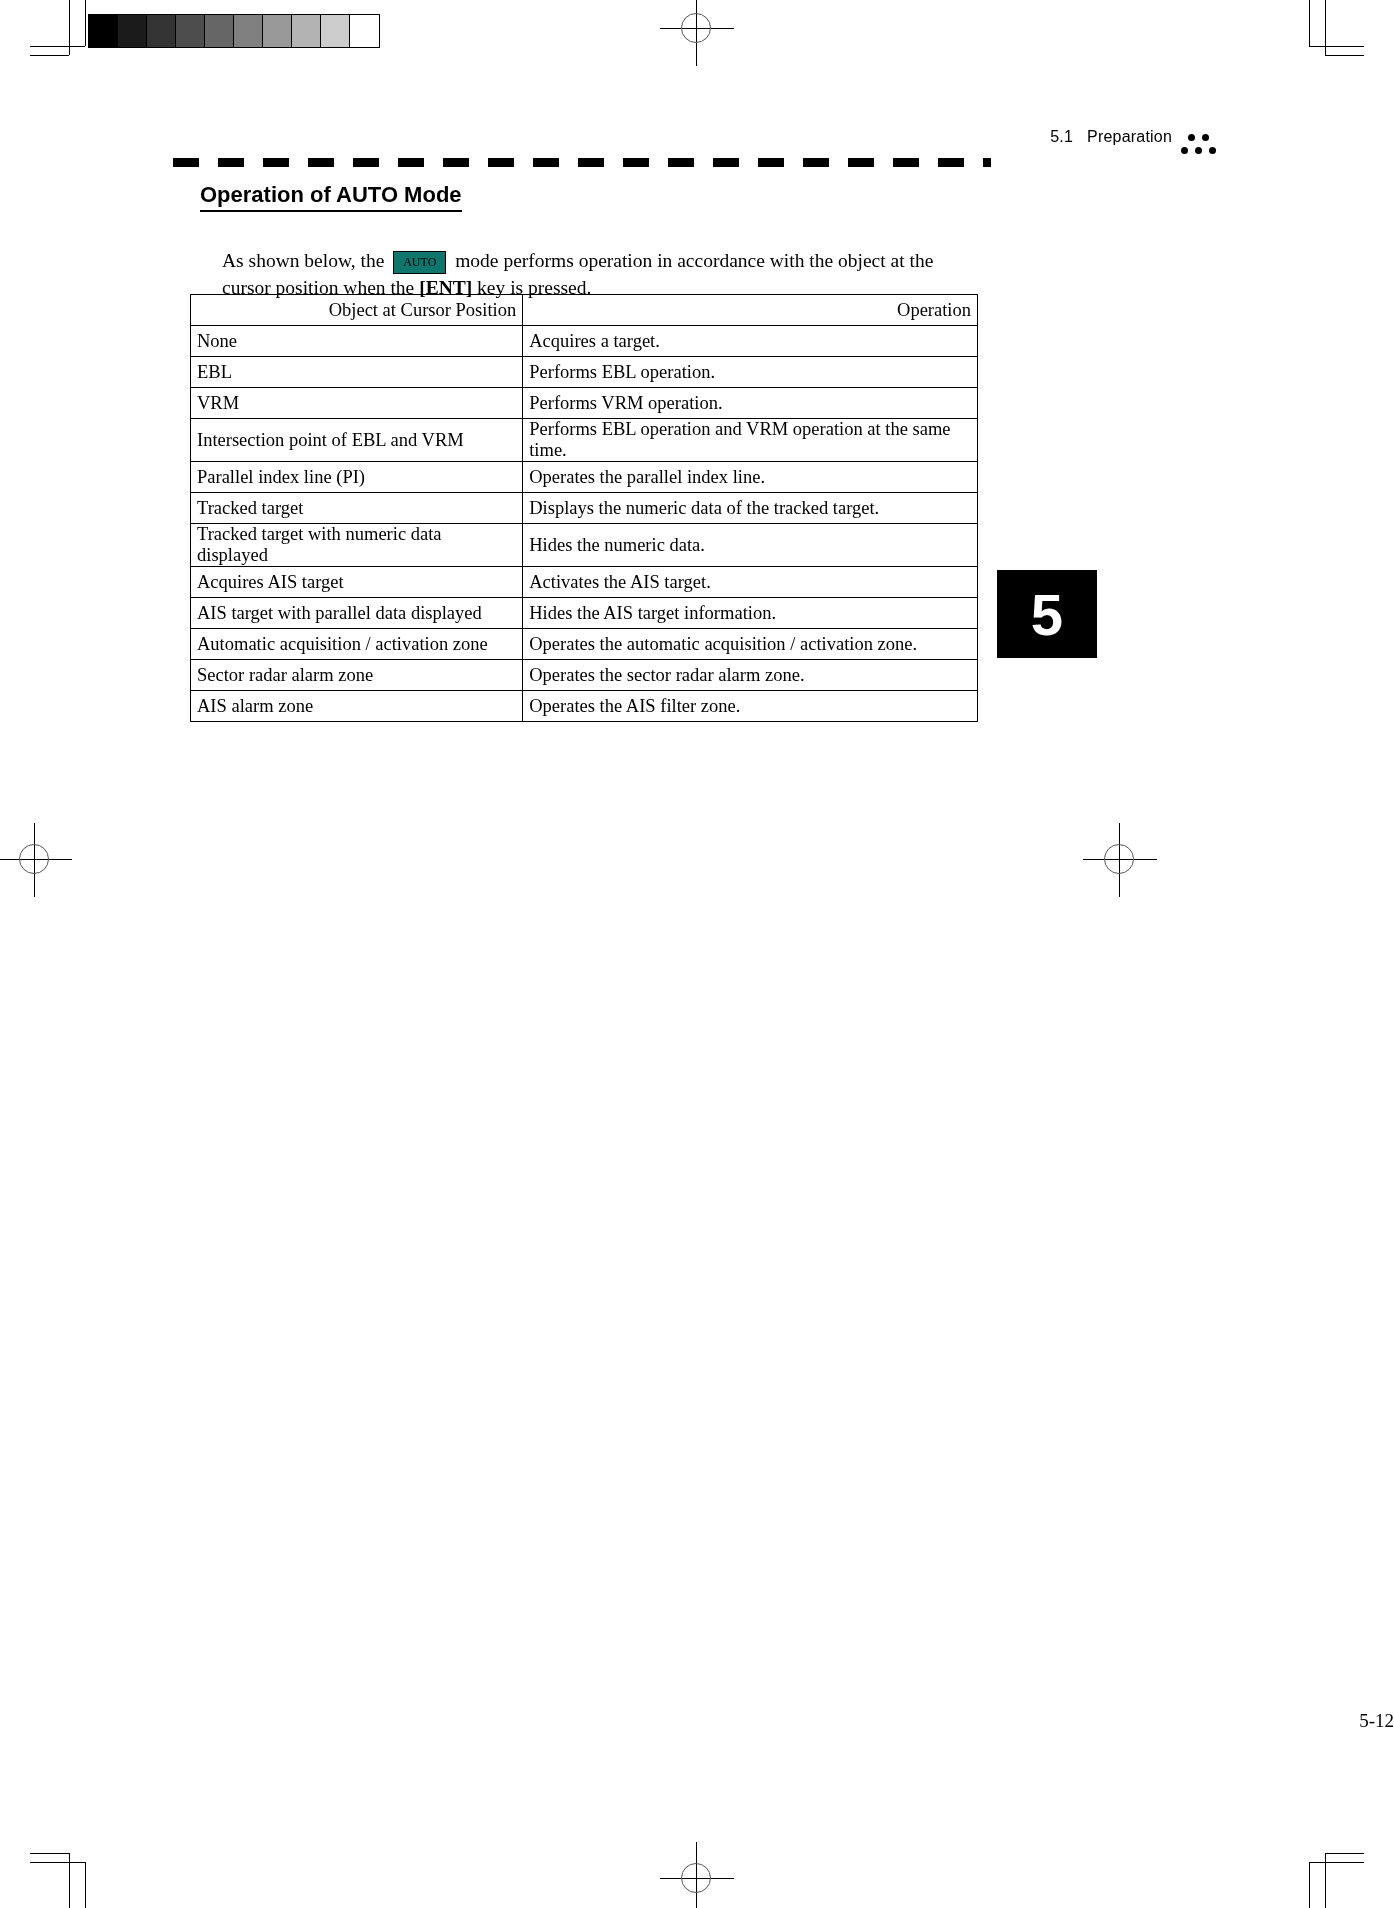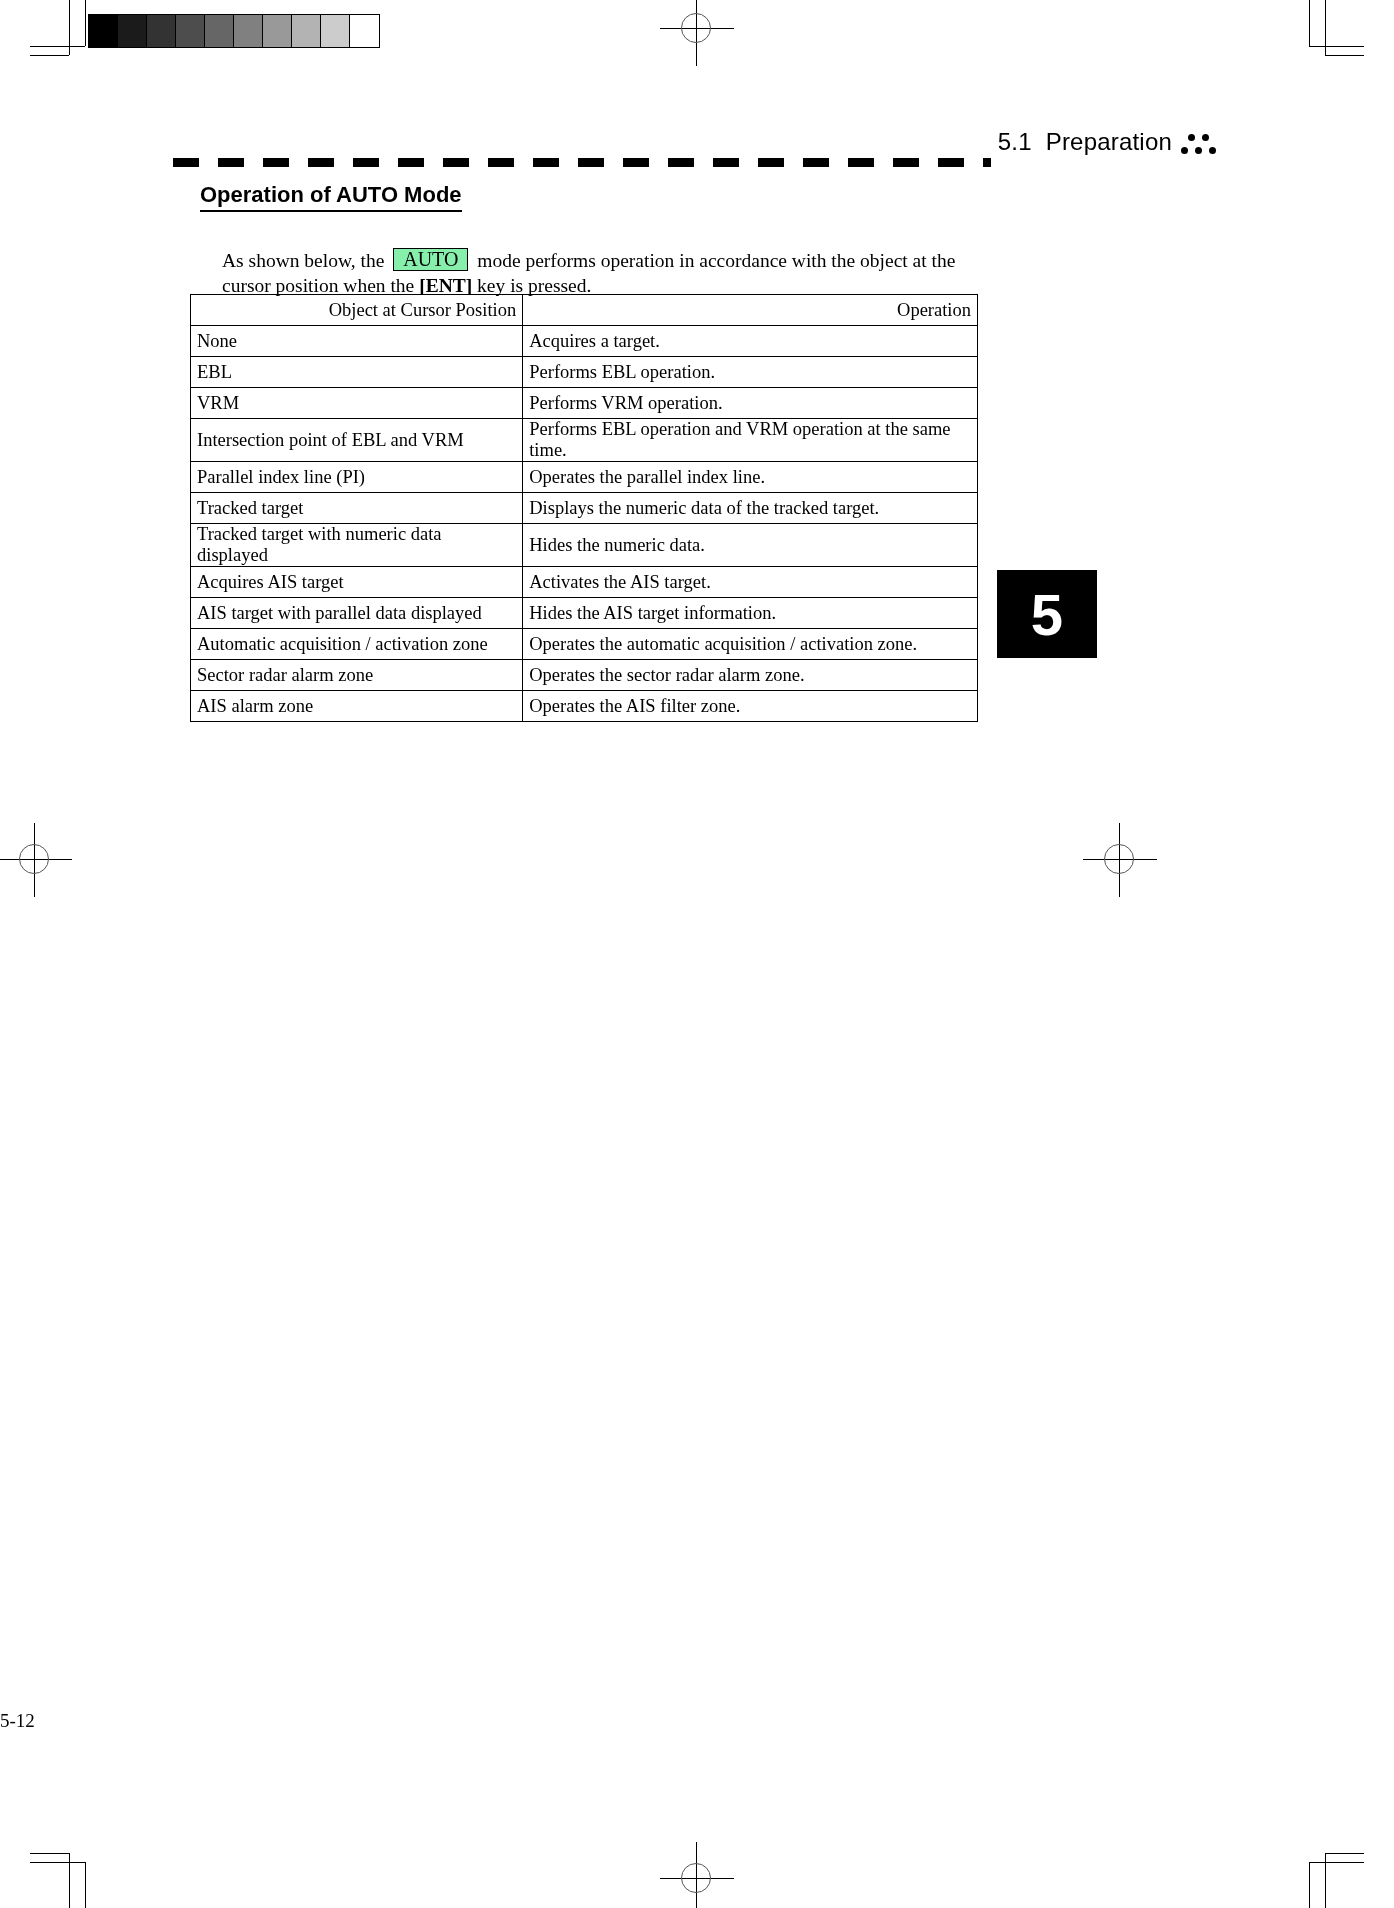--- a/index.html
+++ b/index.html
@@ -71,21 +71,21 @@
     left: 0;
     top: 128px;
     width: 1394px;
     height: 34px;
   }
   .header-title {
     position: absolute;
     right: 222px;
     top: 0;
     font-family: "Liberation Sans", "DejaVu Sans", sans-serif;
-    font-size: 24px;
+    font-size: 16px;
     letter-spacing: 0.2px;
     white-space: nowrap;
   }
   .header-title .sec-num { margin-right: 14px; }
 
   .header-dots {
     position: absolute;
     right: 172px;
     top: 4px;
     width: 44px;
@@ -137,24 +137,24 @@
     position: absolute;
     left: 222px;
     top: 228px;
     width: 760px;
     font-size: 19.5px;
     line-height: 25px;
   }
   .key-box {
     display: inline-block;
     border: 1px solid #000;
-    background: #86efac;
+    background: #0f766e;
     padding: 0 9px;
     margin: 0 4px;
-    font-size: 20px;
+    font-size: 12px;
     line-height: 21px;
     position: relative;
     top: -1px;
   }
   .bold { font-weight: bold; }
 
   
   .data-table {
     position: absolute;
     left: 190px;
@@ -192,21 +192,21 @@
     align-items: center;
     justify-content: center;
   }
 
   
   .page-footer {
     position: absolute;
     left: 0;
     top: 1710px;
     width: 1394px;
-    text-align: left;
+    text-align: right;
     font-size: 19px;
   }
 </style>
 </head>
 <body>
 
 <div class="crop-mark" style="left:30px; top:0px; width:70px; height:70px;">
   <div class="v" style="left:39px; top:0; height:55px;"></div>
   <div class="h" style="left:0; top:46px; width:55px;"></div>
   <div class="v" style="left:55px; top:0; height:46px;"></div>

